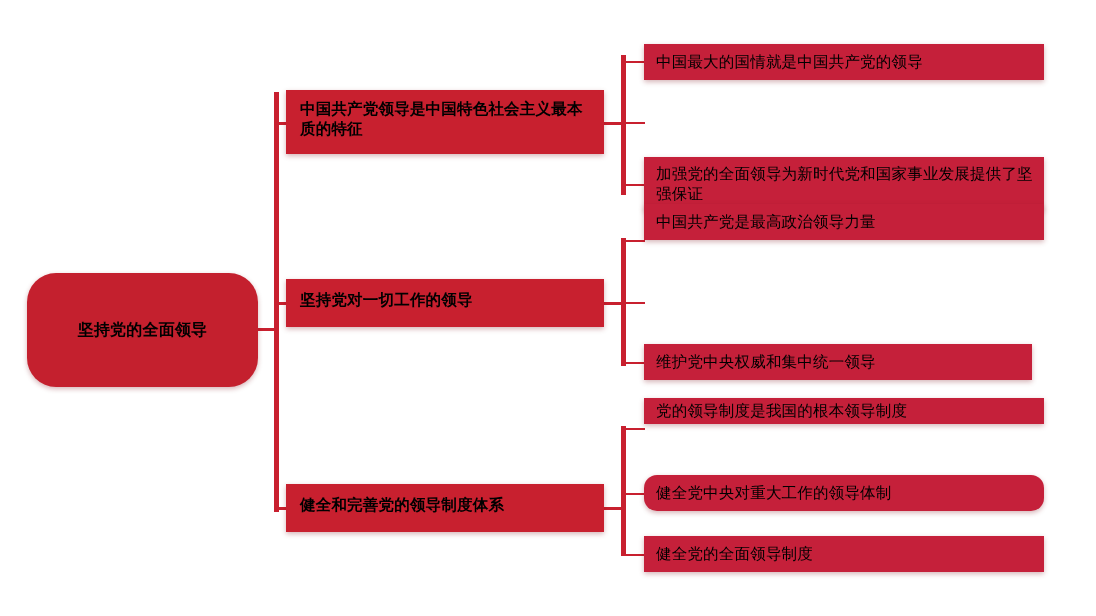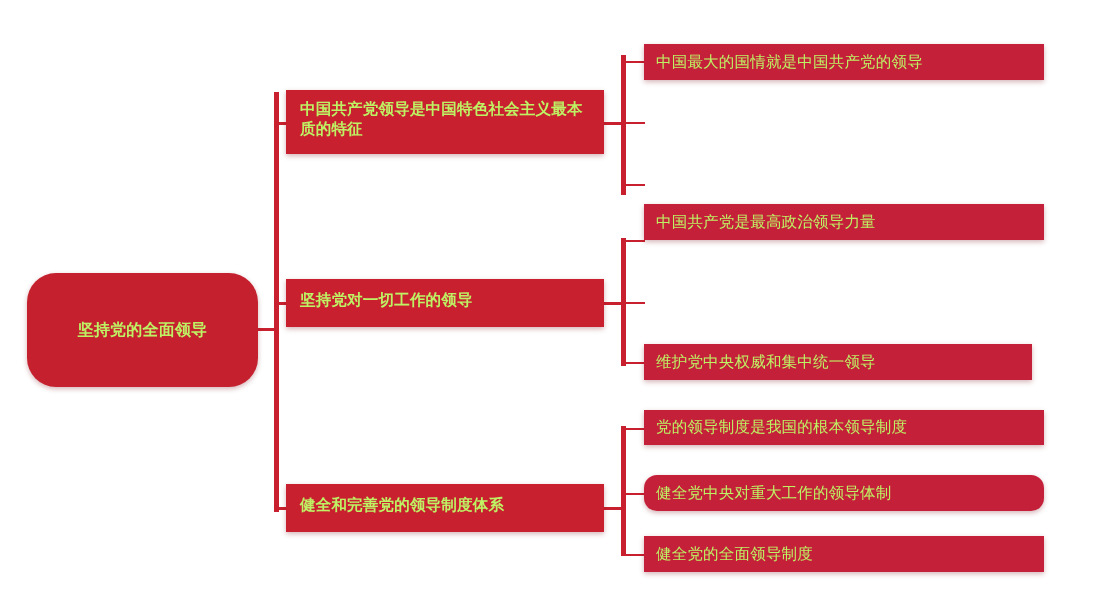--- a/index.html
+++ b/index.html
@@ -16,21 +16,21 @@
     height: 616px;
     background: #ffffff;
     overflow: hidden;
   }
 
   
   .node {
     position: absolute;
     box-sizing: border-box;
     background: #C8202F;
-    color: #bef264;
+    color: #000000;
     display: flex;
     align-items: center;
     box-shadow: 0 2px 5px rgba(120, 10, 20, 0.30);
   }
   .node .txt {
     display: block;
     width: 100%;
     line-height: 1.30;
     letter-spacing: 0.2px;
   }
@@ -120,29 +120,32 @@
     <span class="txt">坚持党对一切工作的领导</span>
   </div>
 
   <div class="node branch" style="left:286px; top:484px; width:318px; height:48px;">
     <span class="txt">健全和完善党的领导制度体系</span>
   </div>
 
   <div class="node leaf" style="left:644px; top:44px; width:400px; height:36px;">
     <span class="txt">中国最大的国情就是中国共产党的领导</span>
   </div>
+  <div class="node leaf" style="left:644px; top:157px; width:400px; height:54px;">
+    <span class="txt">加强党的全面领导为新时代党和国家事业发展提供了坚强保证</span>
+  </div>
 
   <div class="node leaf" style="left:644px; top:204px; width:400px; height:36px;">
     <span class="txt">中国共产党是最高政治领导力量</span>
   </div>
   <div class="node leaf" style="left:644px; top:344px; width:388px; height:36px;">
     <span class="txt">维护党中央权威和集中统一领导</span>
   </div>
 
-  <div class="node leaf" style="left:644px; top:410px; width:400px; height:35px;">
+  <div class="node leaf" style="left:644px; top:398px; width:400px; height:26px;">
     <span class="txt">党的领导制度是我国的根本领导制度</span>
   </div>
   <div class="node leaf" style="left:644px; top:475px; width:400px; height:36px;border-radius:13px;">
     <span class="txt">健全党中央对重大工作的领导体制</span>
   </div>
   <div class="node leaf" style="left:644px; top:536px; width:400px; height:36px;">
     <span class="txt">健全党的全面领导制度</span>
   </div>
 
 </div>

